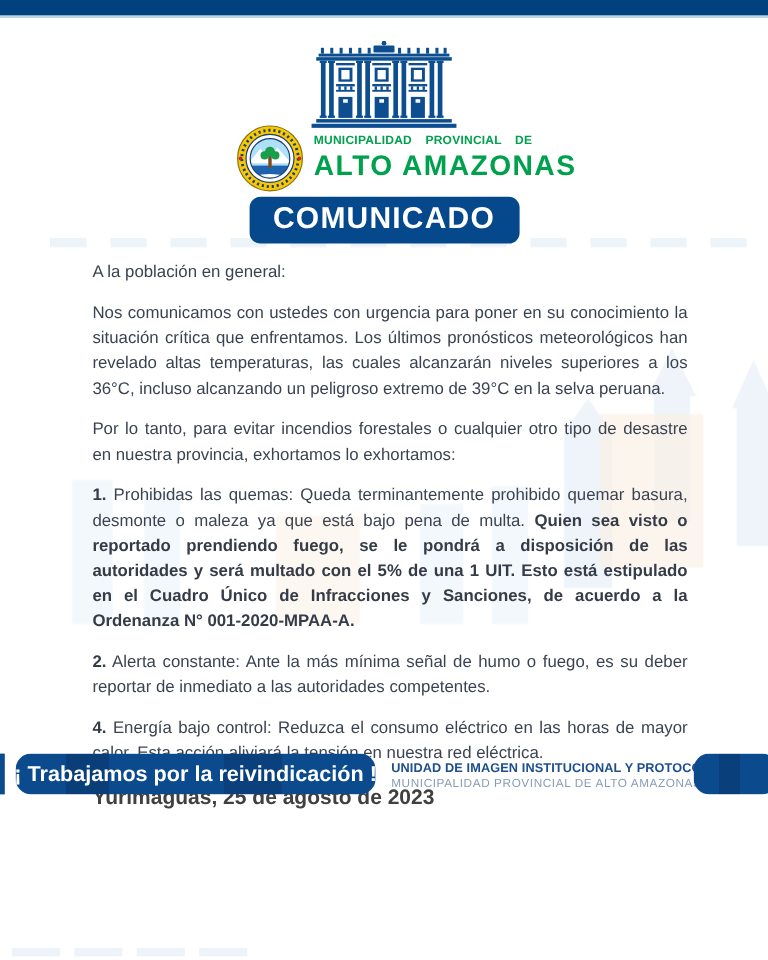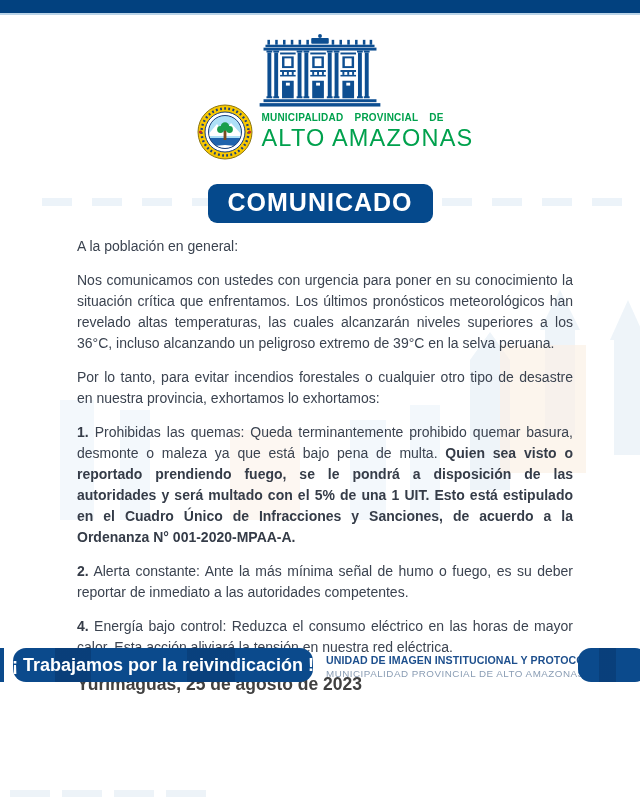--- a/index.html
+++ b/index.html
@@ -29,28 +29,28 @@
     margin-top: -4px; height: 56px;
     display: flex; align-items: center; justify-content: center; gap: 9px;
   }
   .seal-wrap { width: 56px; height: 56px; flex: 0 0 auto; }
   .brand-text { width: 182px; }
   .org-small {
     color: #00a14d; font-weight: bold; font-size: 10px; letter-spacing: .2px;
     text-align: justify; text-align-last: justify; width: 100%;
   }
   .org-name {
-    color: #00a14d; font-weight: normal; font-size: 23.5px; letter-spacing: 1.2px;
+    color: #00a14d; font-weight: bold; font-size: 23.5px; letter-spacing: 1.2px;
     margin-top: 2px; white-space: nowrap;
   }
   .banner-row { margin-top: 4px; text-align: center; }
   .banner {
     display: inline-block; background: #05498c; color: #ffffff;
     font-size: 25px; font-weight: bold; letter-spacing: 1px;
-    padding: 4px 20px 6px; border-radius: 9px; margin-top: 20px;
+    padding: 4px 20px 6px; border-radius: 9px;
   }
 
   
   main { padding: 13px 67px 0 77px; color: #3b4350; }
   main p {
     font-size: 14px; line-height: 21px; text-align: justify;
     margin-bottom: 13px;
   }
   main p.greeting { text-align: left; }
   main p strong { color: #353c48; }

